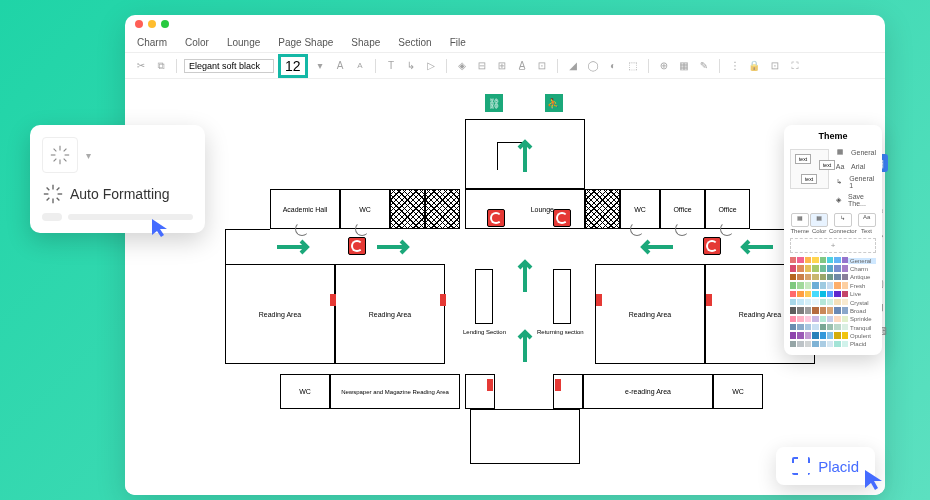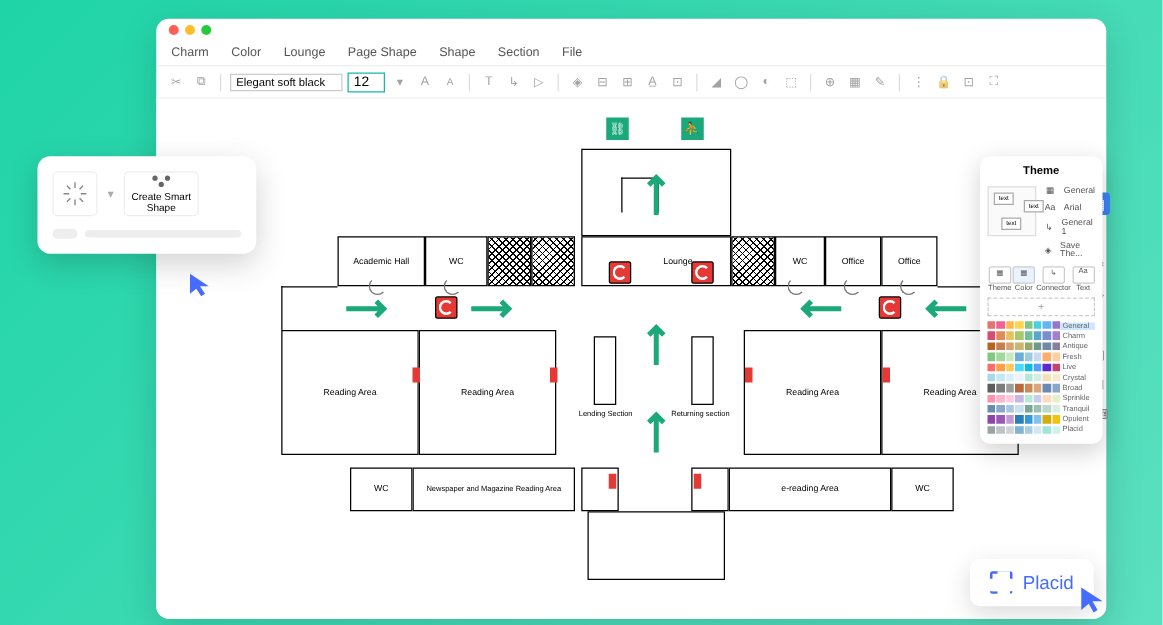--- a/index.html
+++ b/index.html
@@ -9,21 +9,21 @@
 .tl-dot { width: 8px; height: 8px; border-radius: 50%; }
 .tl-red { background: #ff5f56; }
 .tl-yellow { background: #ffbd2e; }
 .tl-green { background: #27c93f; }
 .menu-bar { height: 20px; display: flex; gap: 18px; padding: 0 12px; align-items: center; font-size: 10px; color: #555; border-bottom: 1px solid #eee; }
 .menu-item { cursor: pointer; }
 .toolbar { height: 26px; display: flex; align-items: center; padding: 0 8px; gap: 4px; border-bottom: 1px solid #eee; font-size: 10px; color: #666; }
 .tb-icon { width: 16px; height: 16px; display: flex; align-items: center; justify-content: center; cursor: pointer; opacity: 0.6; }
 .tb-sep { width: 1px; height: 14px; background: #ddd; margin: 0 3px; }
 .font-select { border: 1px solid #ccc; font-size: 9px; padding: 1px 4px; width: 90px; background: #fff; }
-.size-select { border: 1px solid #14b8a6; font-size: 11px; padding: 1px 4px; width: 30px; background: #fff; }
+.size-select { border: 3px solid #14b8a6; font-size: 14px; padding: 1px 4px; width: 30px; background: #fff; }
 .canvas { position: relative; height: 420px; background: #fff; overflow: hidden; }
 .floorplan { position: absolute; top: 15px; left: 50px; width: 660px; height: 380px; }
 .room { position: absolute; border: 1.5px solid #000; background: #fff; font-size: 8px; display: flex; align-items: center; justify-content: center; }
 .room-label { font-size: 7px; color: #000; }
 .arrow-g { position: absolute; color: #1ba87a; }
 .fire-sign { position: absolute; width: 18px; height: 18px; background: #1ba87a; display: flex; align-items: center; justify-content: center; color: #fff; font-size: 10px; }
 .spiral { position: absolute; width: 18px; height: 18px; background: #e53935; border: 1px solid #000; border-radius: 2px; }
 .spiral::after { content: ''; position: absolute; inset: 2px; border: 2px solid #fff; border-radius: 50%; border-right-color: transparent; }
 .extinguisher { position: absolute; width: 6px; height: 12px; background: #e53935; }
 .hatch { position: absolute; border: 1.5px solid #000; background: repeating-linear-gradient(45deg, transparent, transparent 3px, #000 3px, #000 4px), repeating-linear-gradient(-45deg, transparent, transparent 3px, #000 3px, #000 4px); }
@@ -441,29 +441,35 @@
             <line x1="2" y1="12" x2="7" y2="12"></line>
             <line x1="17" y1="12" x2="22" y2="12"></line>
             <line x1="5" y1="5" x2="8" y2="8"></line>
             <line x1="16" y1="16" x2="19" y2="19"></line>
             <line x1="5" y1="19" x2="8" y2="16"></line>
             <line x1="16" y1="8" x2="19" y2="5"></line>
           </g>
         </svg>
     </div>
     <div style="font-size:10px;color:#aaa">▾</div>
-    <div class="pop-icon-box" style="flex-direction:column;width:60px">
-      <svg width="20" height="12" viewBox="0 0 24 14">
-          <circle cx="6" cy="4" r="2.5" fill="#666"></circle>
-          <circle cx="18" cy="4" r="2.5" fill="#666"></circle>
-          <circle cx="12" cy="10" r="2.5" fill="#666"></circle>
-        </svg>
-      <div class="smart-shape">Create Smart
-Shape</div>
-    </div>
+  </div>
+  <div class="auto-fmt">
+    <svg width="22" height="22" viewBox="0 0 24 24">
+        <g stroke="#666" stroke-width="1.5">
+          <line x1="12" y1="2" x2="12" y2="7"></line>
+          <line x1="12" y1="17" x2="12" y2="22"></line>
+          <line x1="2" y1="12" x2="7" y2="12"></line>
+          <line x1="17" y1="12" x2="22" y2="12"></line>
+          <line x1="5" y1="5" x2="8" y2="8"></line>
+          <line x1="16" y1="16" x2="19" y2="19"></line>
+          <line x1="5" y1="19" x2="8" y2="16"></line>
+          <line x1="16" y1="8" x2="19" y2="5"></line>
+        </g>
+      </svg>
+    <span>Auto Formatting</span>
   </div>
   <svg class="blue-cursor" style="left:120px;top:92px" width="20" height="22">
       <path d="M2 2 L2 18 L7 14 L11 20 L14 18 L10 12 L17 12 Z" fill="#456cff"></path>
     </svg>
   <div class="slider-row">
     <div class="slider-pill"></div>
     <div class="slider-track"></div>
   </div>
 </div>
 

